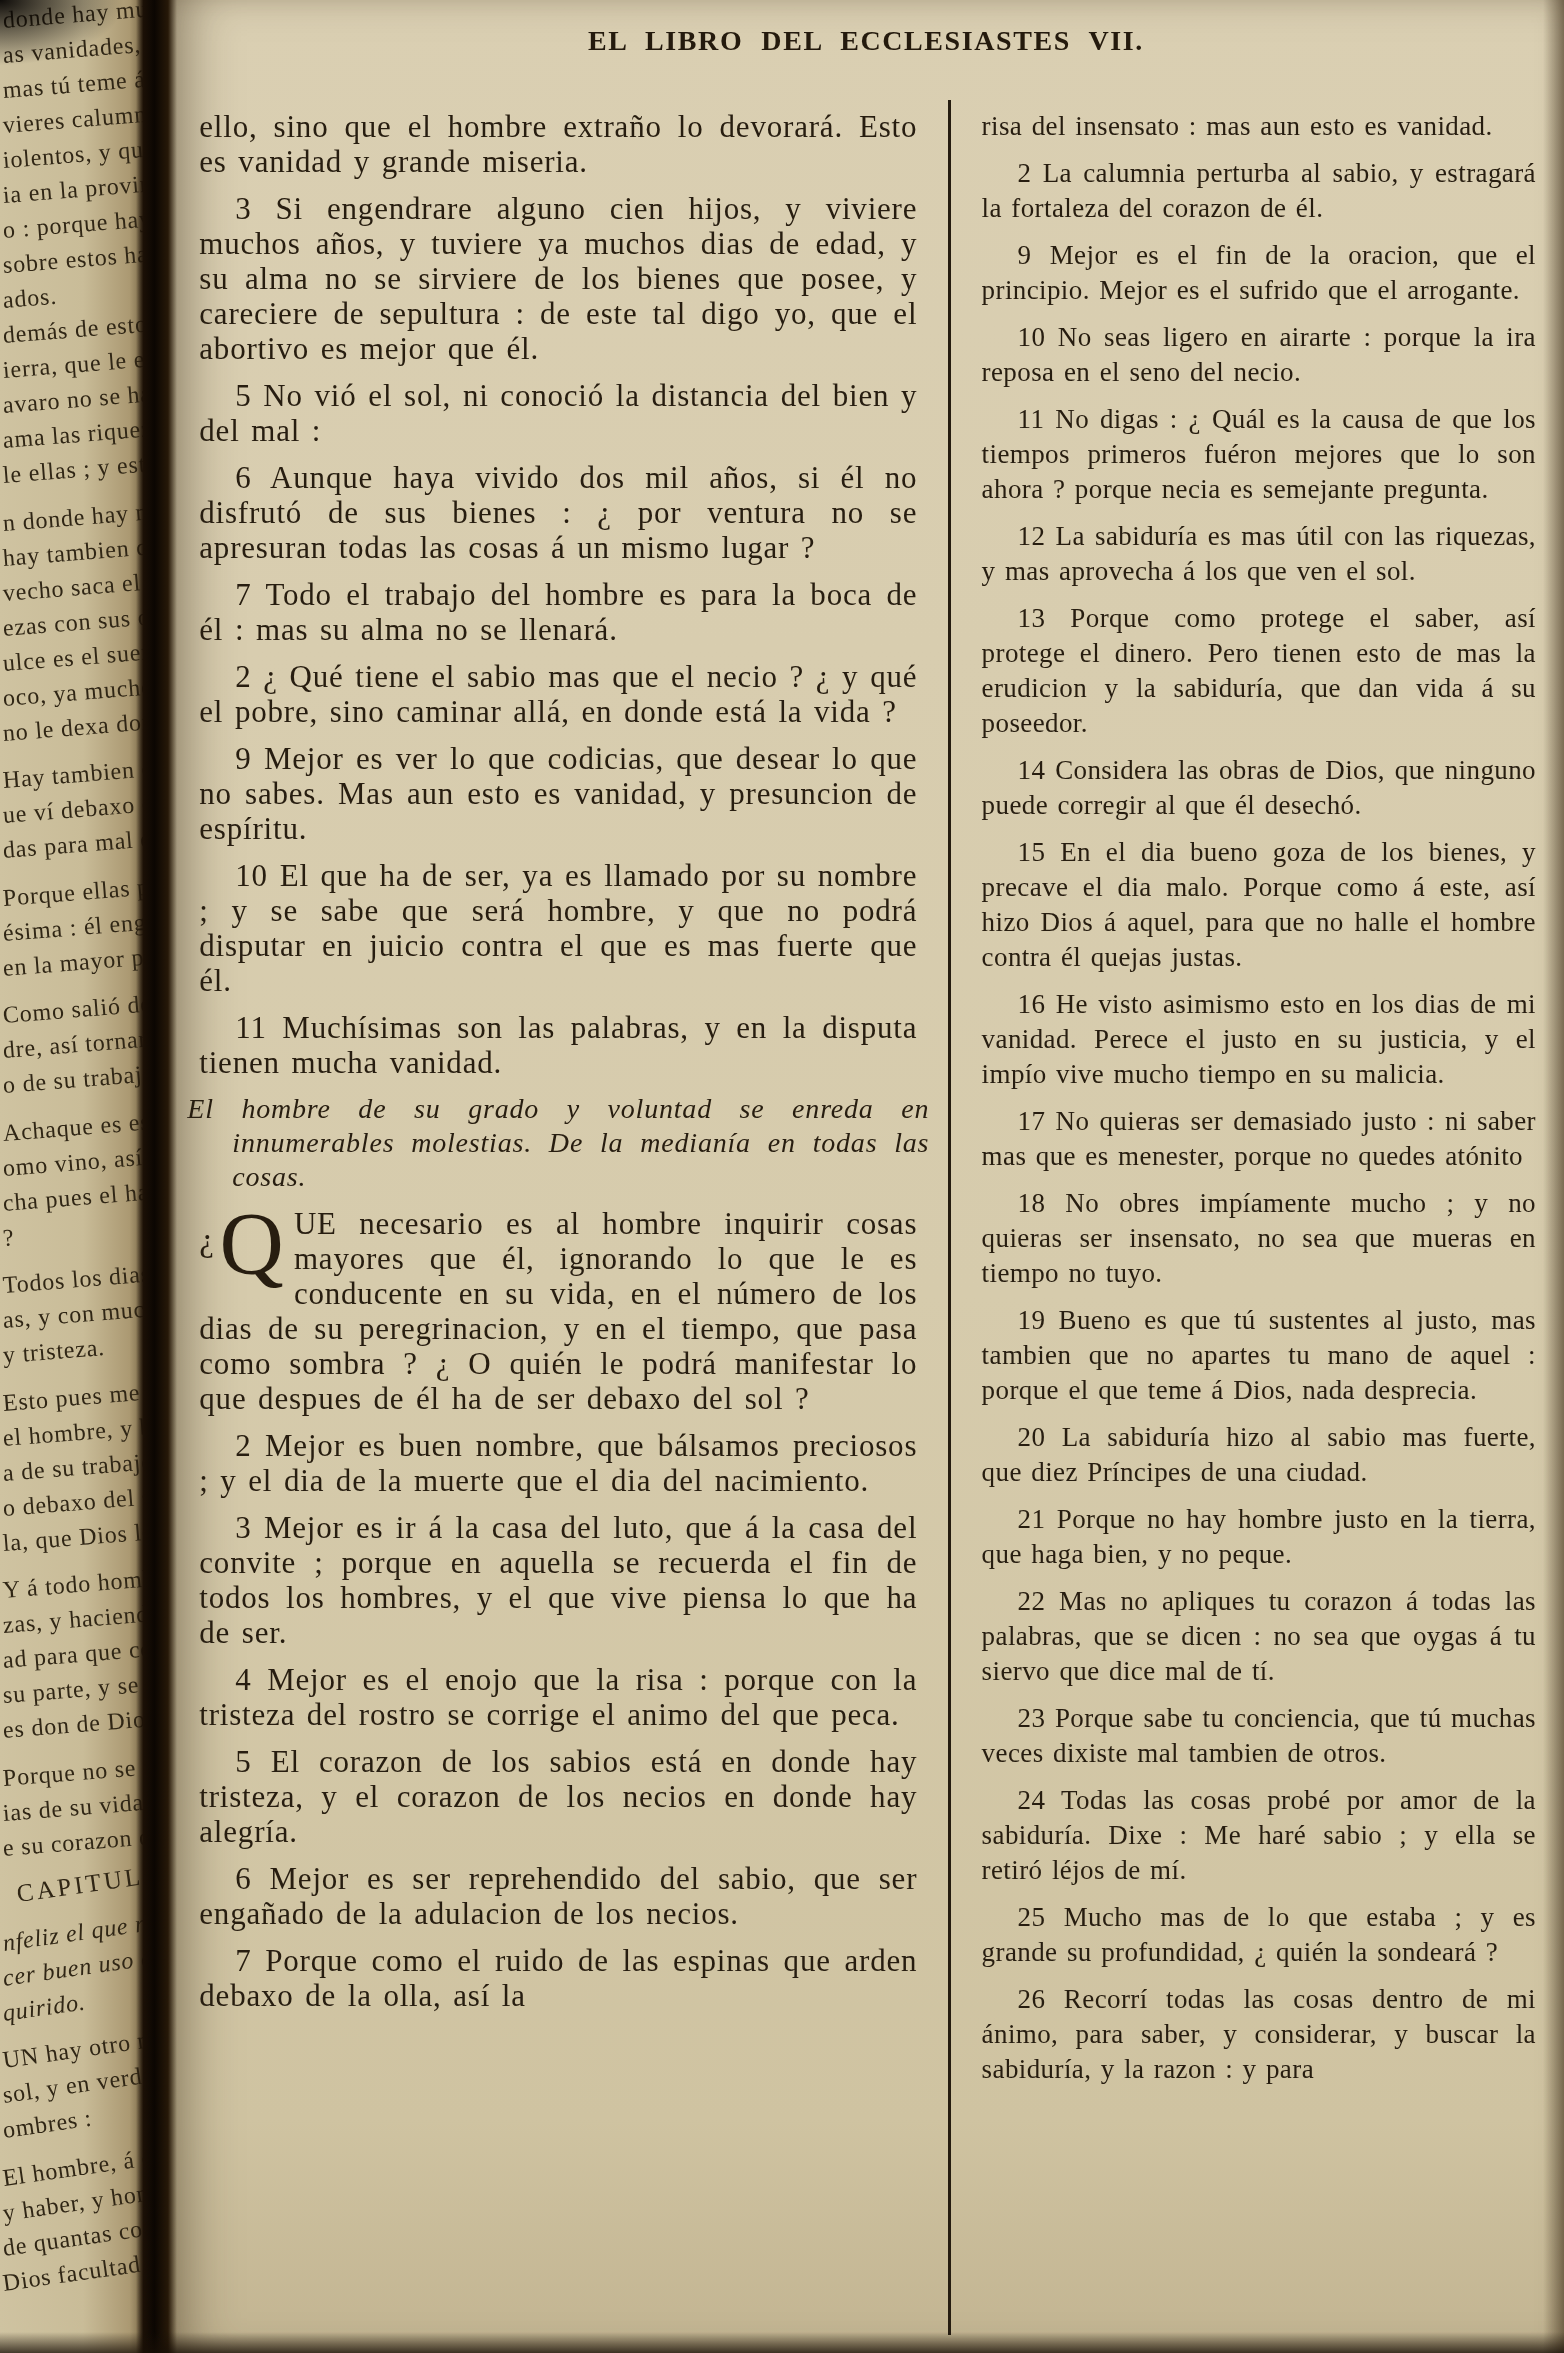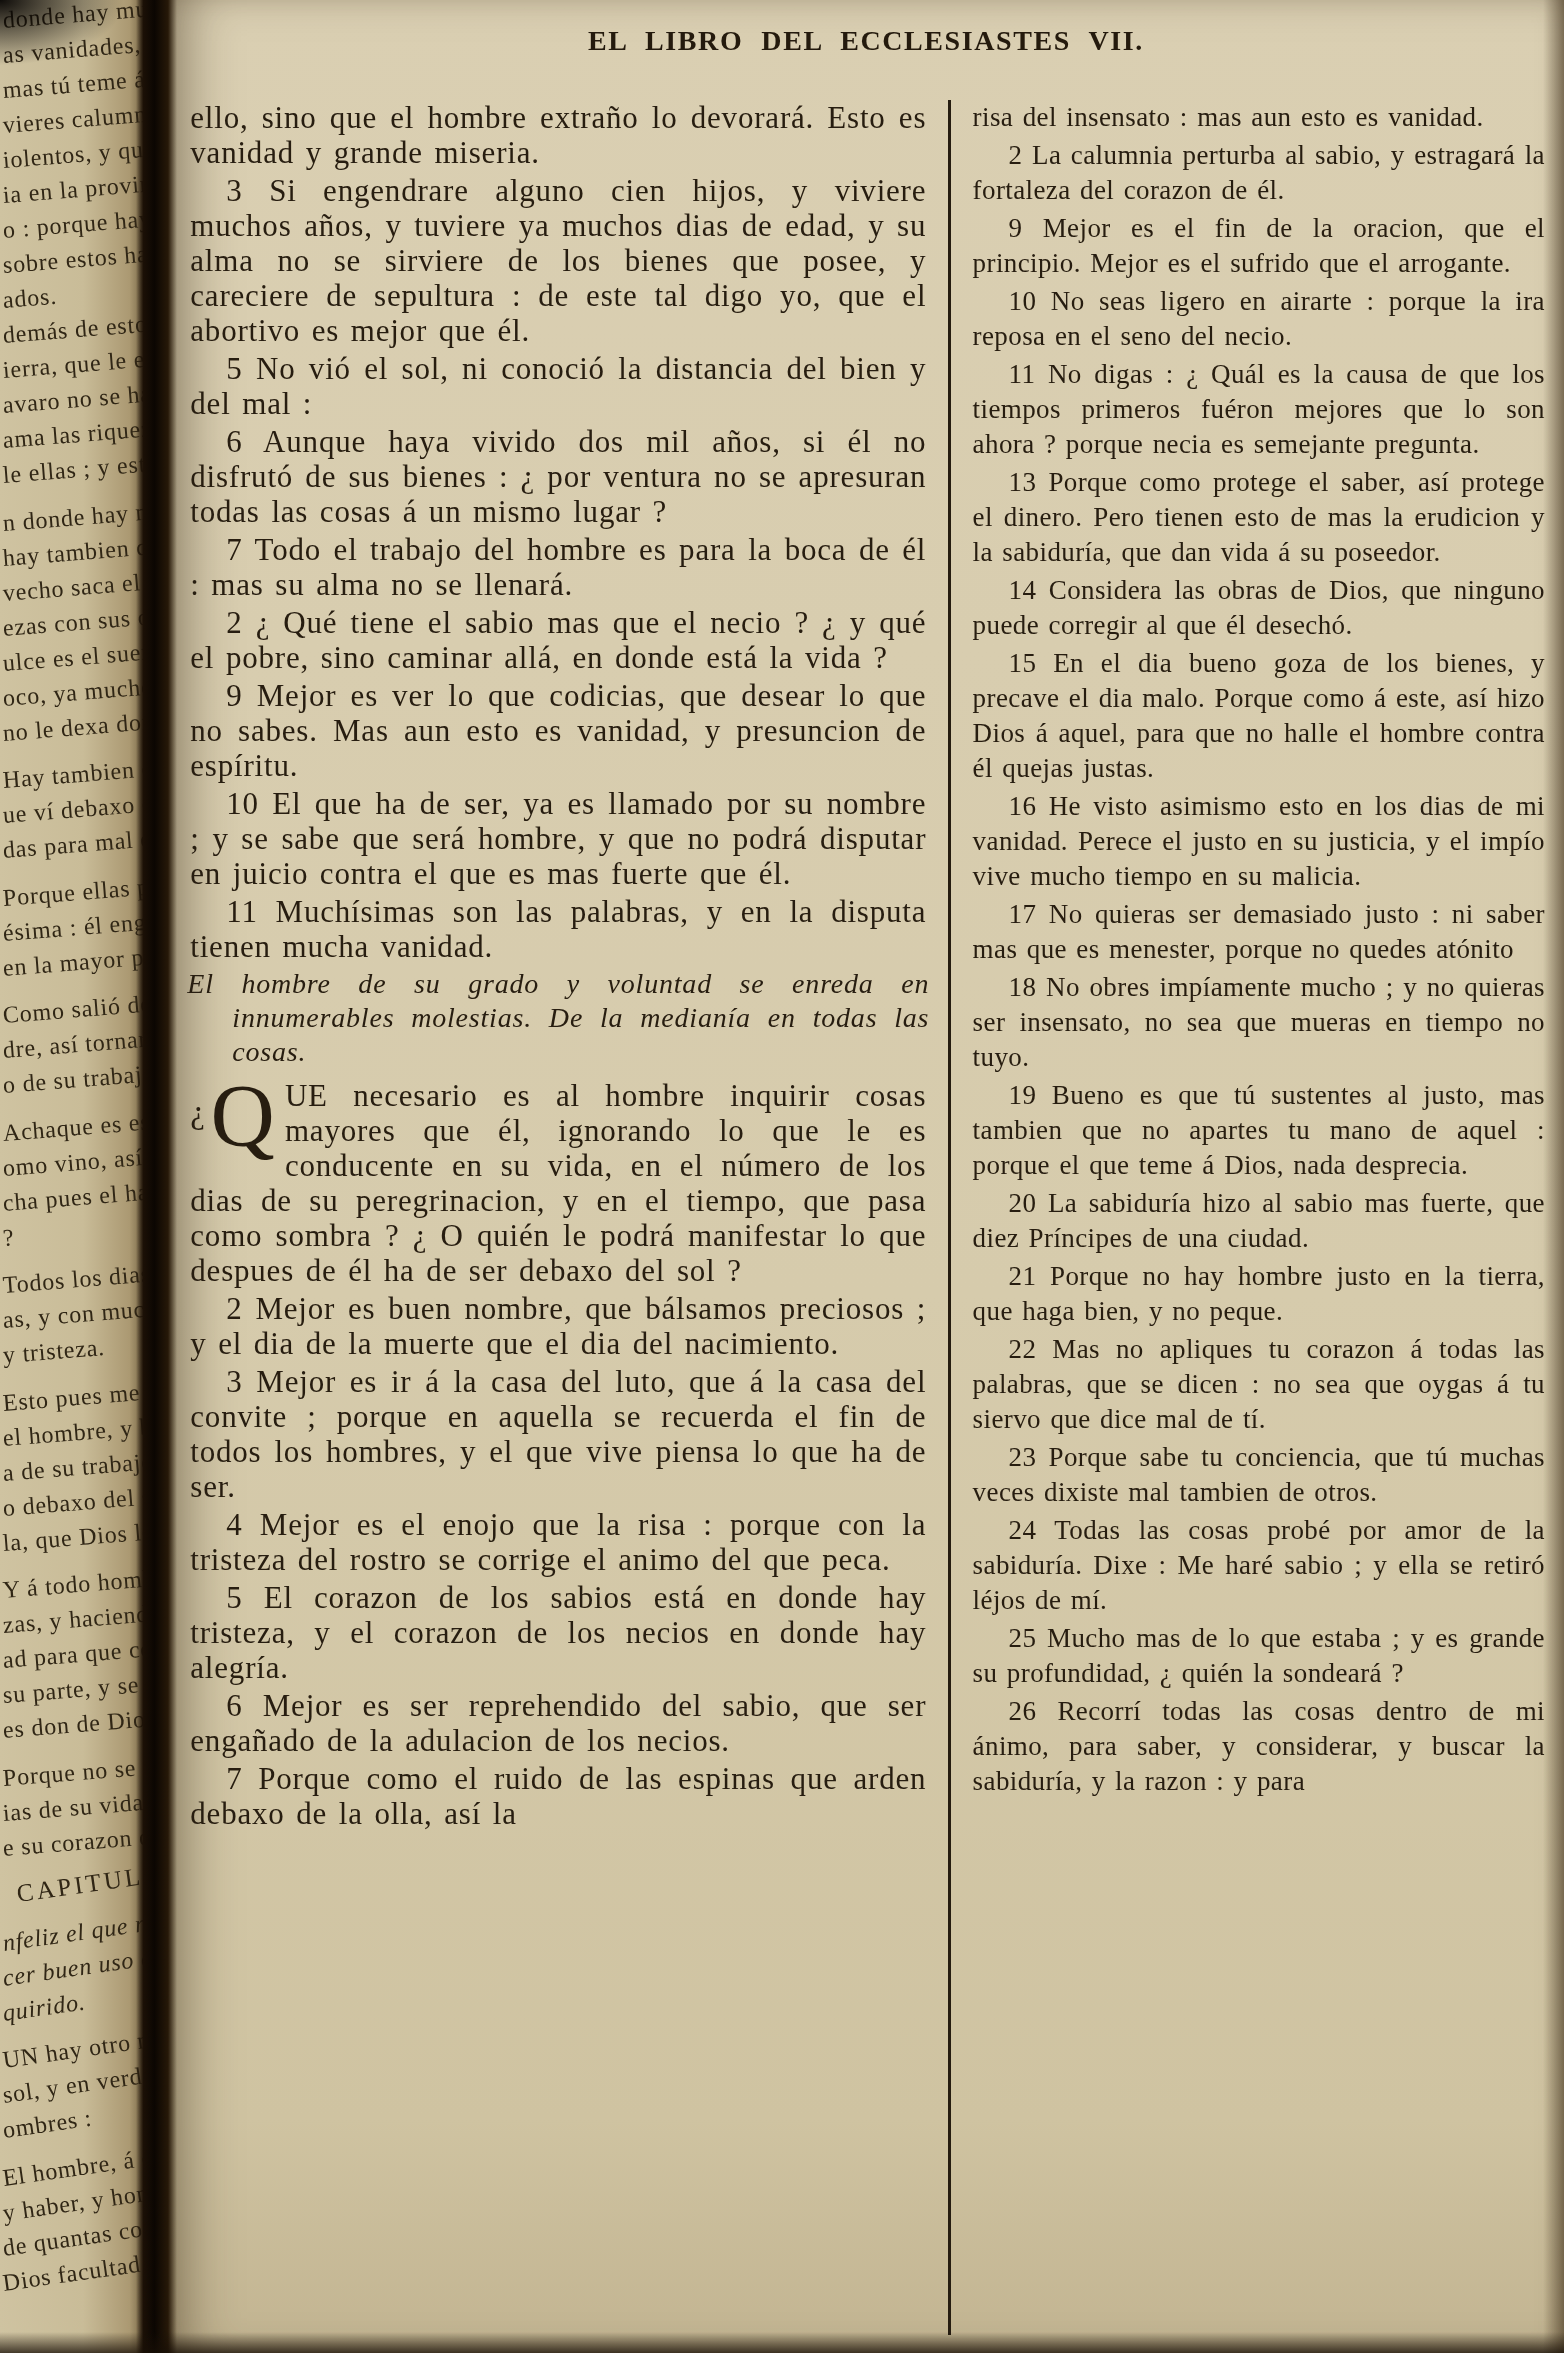--- a/index.html
+++ b/index.html
@@ -42,21 +42,21 @@
   }
   .running-head{
     margin:25px 0 11px;text-align:center;
     font-size:28px;font-weight:bold;letter-spacing:1.6px;word-spacing:9.4px;color:#241a0d;
   }
   .columns{flex:1;display:flex;align-items:stretch;padding:0 17px 19px 20.3px;overflow:hidden;}
   .col-left{flex:none;width:742px;font-size:31px;line-height:35px;letter-spacing:0.8px;word-spacing:3.1px;}
   .divider{flex:none;width:2.3px;background:#251c10;margin:3.1px 19px 0 19px;}
   .col-right{flex:1;min-width:0;font-size:27px;line-height:35px;letter-spacing:0.4px;word-spacing:2.3px;}
 
-  .para{margin:3px;text-align:justify;text-indent:36px;}
+  .para{margin:12px;text-align:justify;text-indent:36px;}
   .para.cont{text-indent:0;}
 
   .chap-title{
     margin:28px 0 6.3px;text-align:center;font-weight:normal;
     font-size:30px;letter-spacing:3.9px;
   }
   .chap-summary{
     margin:0 0 9.4px;font-style:italic;font-size:28px;line-height:34px;
     text-align:justify;padding-left:45px;text-indent:-45px;
   }
@@ -189,20 +189,21 @@
 
       <div class="divider"></div>
 
       <div class="col-right">
         <div>
             <p class="para cont">risa del insensato : mas aun esto es vanidad.</p>
             <p class="para">2 La calumnia perturba al sabio, y estragará la fortaleza del corazon de él.</p>
             <p class="para">9 Mejor es el fin de la oracion, que el principio. Mejor es el sufrido que el arrogante.</p>
             <p class="para">10 No seas ligero en airarte : porque la ira reposa en el seno del necio.</p>
             <p class="para">11 No digas : ¿ Quál es la causa de que los tiempos primeros fuéron mejores que lo son ahora ? porque necia es semejante pregunta.</p>
+            <p class="para">12 La sabiduría es mas útil con las riquezas, y mas aprovecha á los que ven el sol.</p>
             <p class="para">13 Porque como protege el saber, así protege el dinero. Pero tienen esto de mas la erudicion y la sabiduría, que dan vida á su poseedor.</p>
             <p class="para">14 Considera las obras de Dios, que ninguno puede corregir al que él desechó.</p>
             <p class="para">15 En el dia bueno goza de los bienes, y precave el dia malo. Porque como á este, así hizo Dios á aquel, para que no halle el hombre contra él quejas justas.</p>
             <p class="para">16 He visto asimismo esto en los dias de mi vanidad. Perece el justo en su justicia, y el impío vive mucho tiempo en su malicia.</p>
             <p class="para">17 No quieras ser demasiado justo : ni saber mas que es menester, porque no quedes atónito</p>
             <p class="para">18 No obres impíamente mucho ; y no quieras ser insensato, no sea que mueras en tiempo no tuyo.</p>
             <p class="para">19 Bueno es que tú sustentes al justo, mas tambien que no apartes tu mano de aquel : porque el que teme á Dios, nada desprecia.</p>
             <p class="para">20 La sabiduría hizo al sabio mas fuerte, que diez Príncipes de una ciudad.</p>
             <p class="para">21 Porque no hay hombre justo en la tierra, que haga bien, y no peque.</p>
             <p class="para">22 Mas no apliques tu corazon á todas las palabras, que se dicen : no sea que oygas á tu siervo que dice mal de tí.</p>

